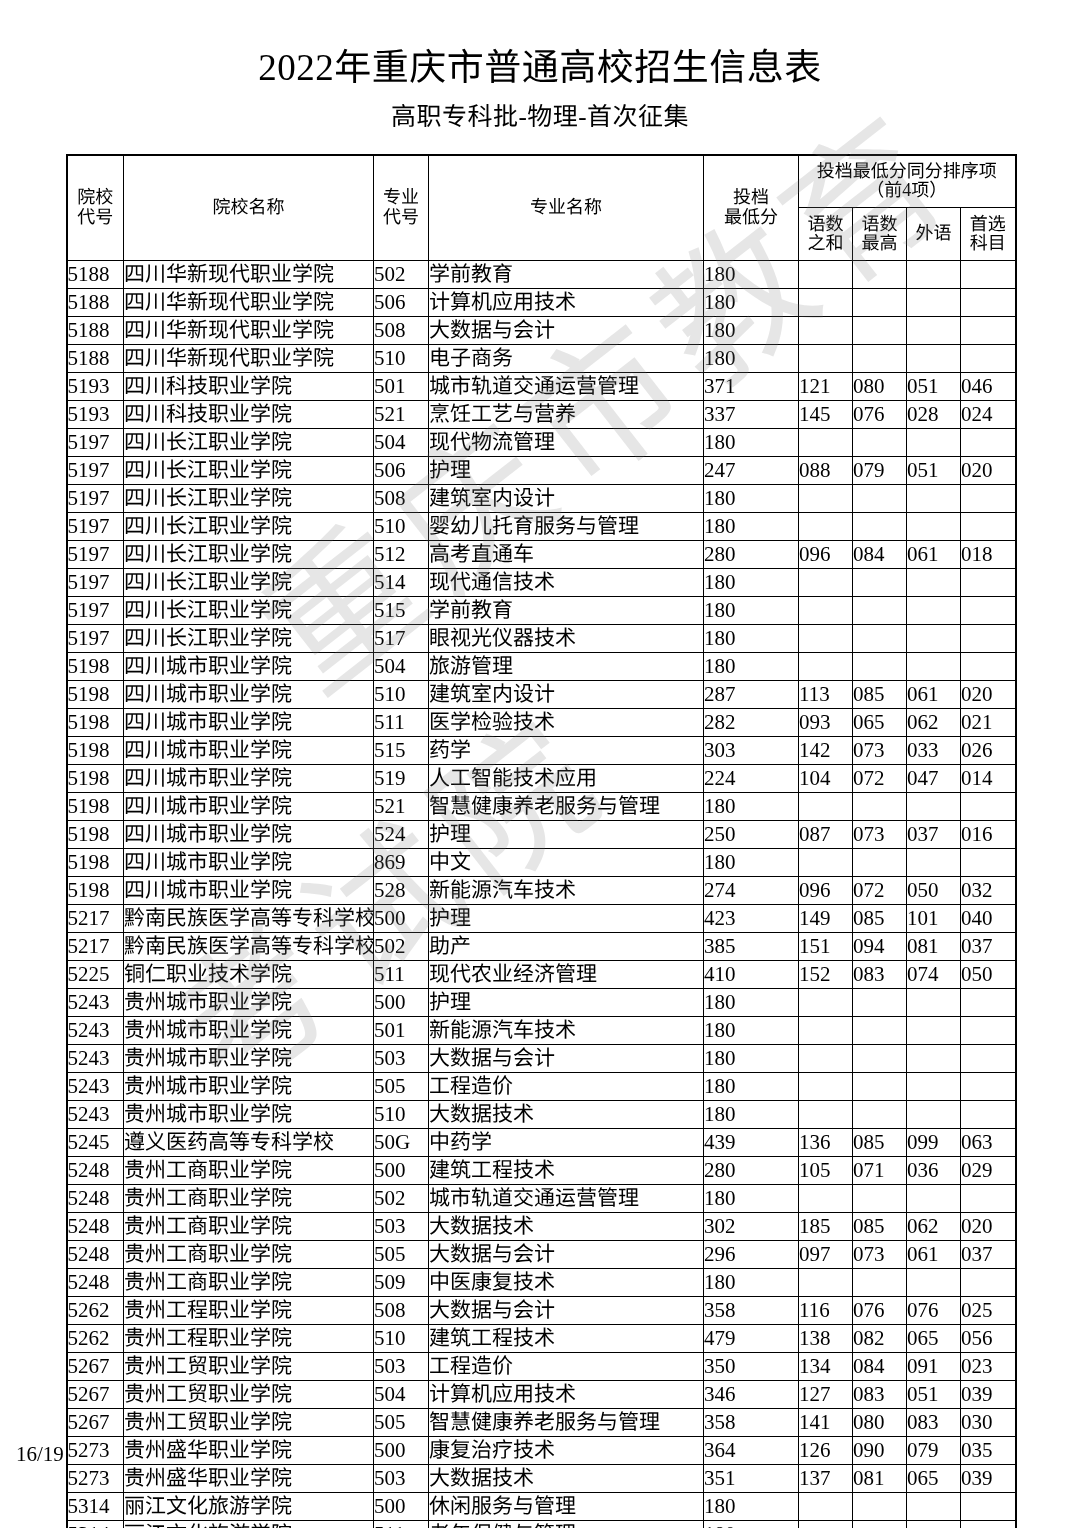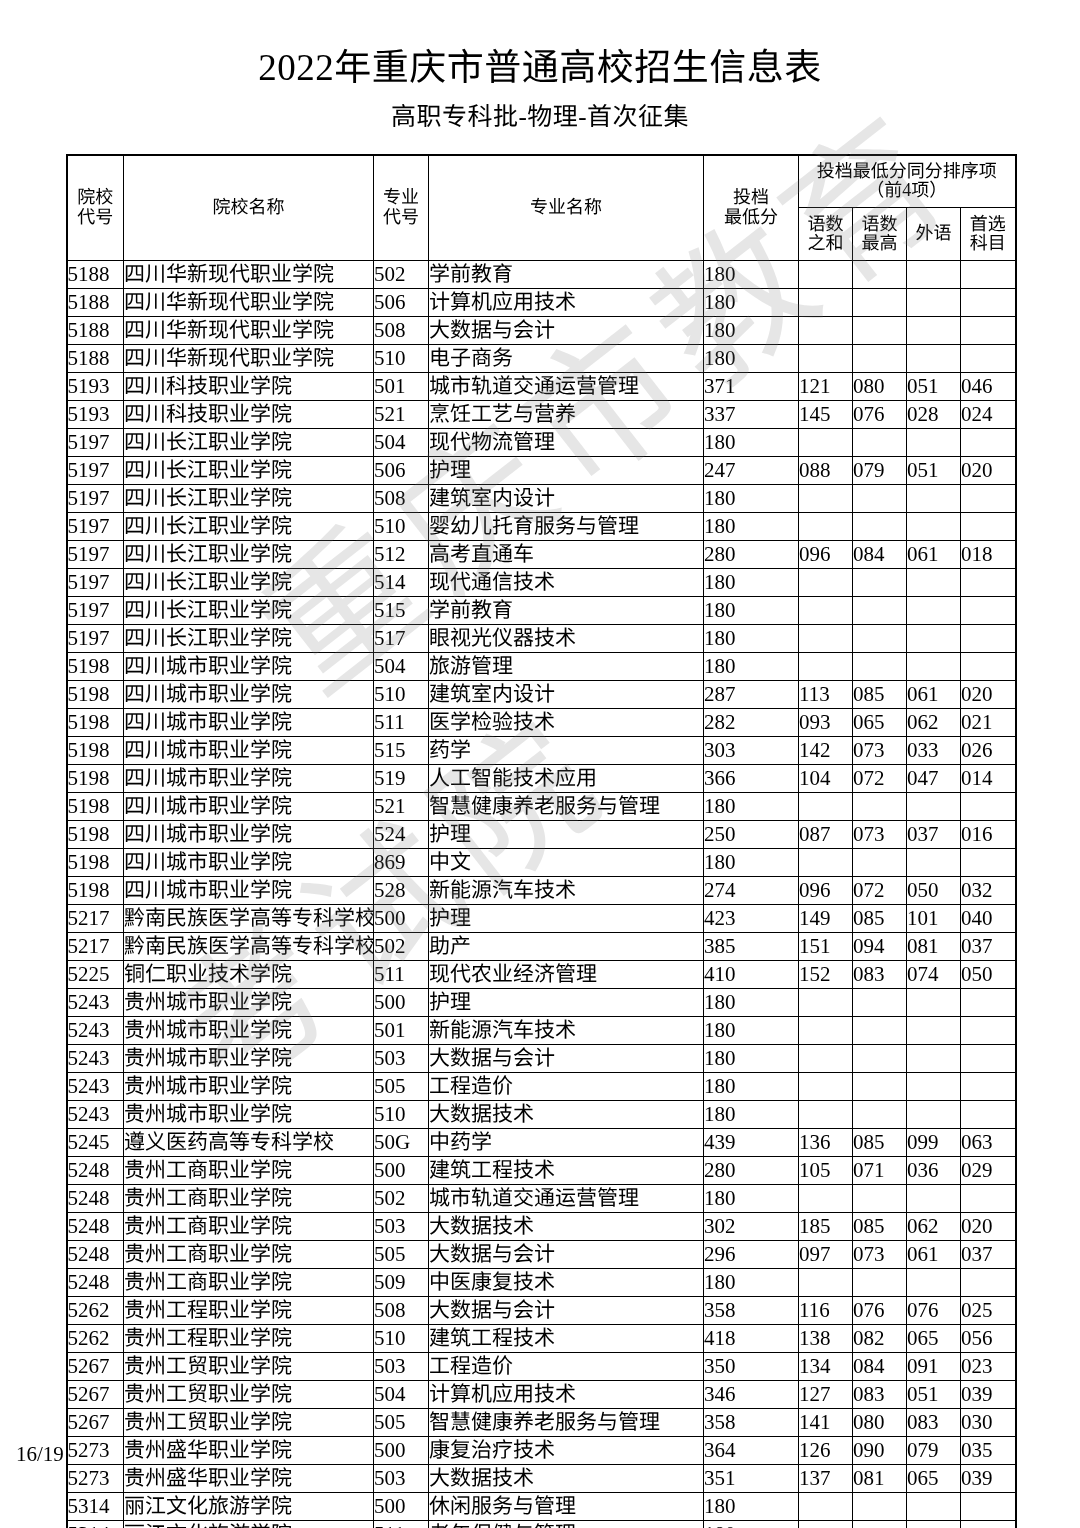--- a/index.html
+++ b/index.html
@@ -408,21 +408,21 @@
           <td class="c-num">142</td>
           <td class="c-num">073</td>
           <td class="c-num">033</td>
           <td class="c-num">026</td>
         </tr>
         <tr>
           <td class="c-num">5198</td>
           <td class="c-name">四川城市职业学院</td>
           <td class="c-num">519</td>
           <td class="c-name">人工智能技术应用</td>
-          <td class="c-num">366</td>
+          <td class="c-num">224</td>
           <td class="c-num">104</td>
           <td class="c-num">072</td>
           <td class="c-num">047</td>
           <td class="c-num">014</td>
         </tr>
         <tr>
           <td class="c-num">5198</td>
           <td class="c-name">四川城市职业学院</td>
           <td class="c-num">521</td>
           <td class="c-name">智慧健康养老服务与管理</td>
@@ -628,21 +628,21 @@
           <td class="c-num">116</td>
           <td class="c-num">076</td>
           <td class="c-num">076</td>
           <td class="c-num">025</td>
         </tr>
         <tr>
           <td class="c-num">5262</td>
           <td class="c-name">贵州工程职业学院</td>
           <td class="c-num">510</td>
           <td class="c-name">建筑工程技术</td>
-          <td class="c-num">418</td>
+          <td class="c-num">479</td>
           <td class="c-num">138</td>
           <td class="c-num">082</td>
           <td class="c-num">065</td>
           <td class="c-num">056</td>
         </tr>
         <tr>
           <td class="c-num">5267</td>
           <td class="c-name">贵州工贸职业学院</td>
           <td class="c-num">503</td>
           <td class="c-name">工程造价</td>

